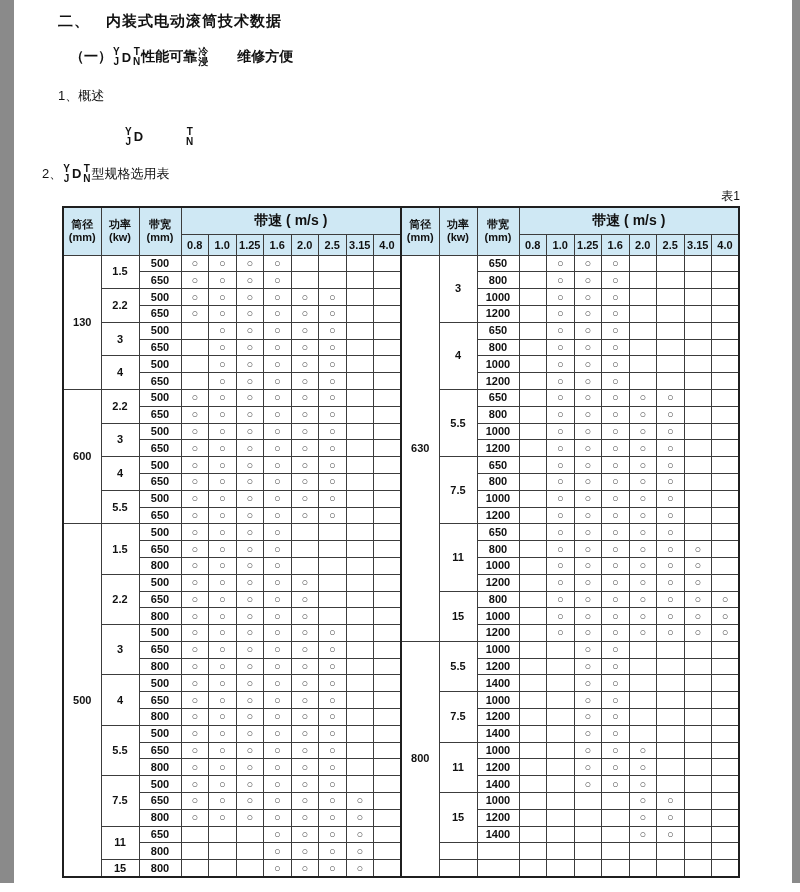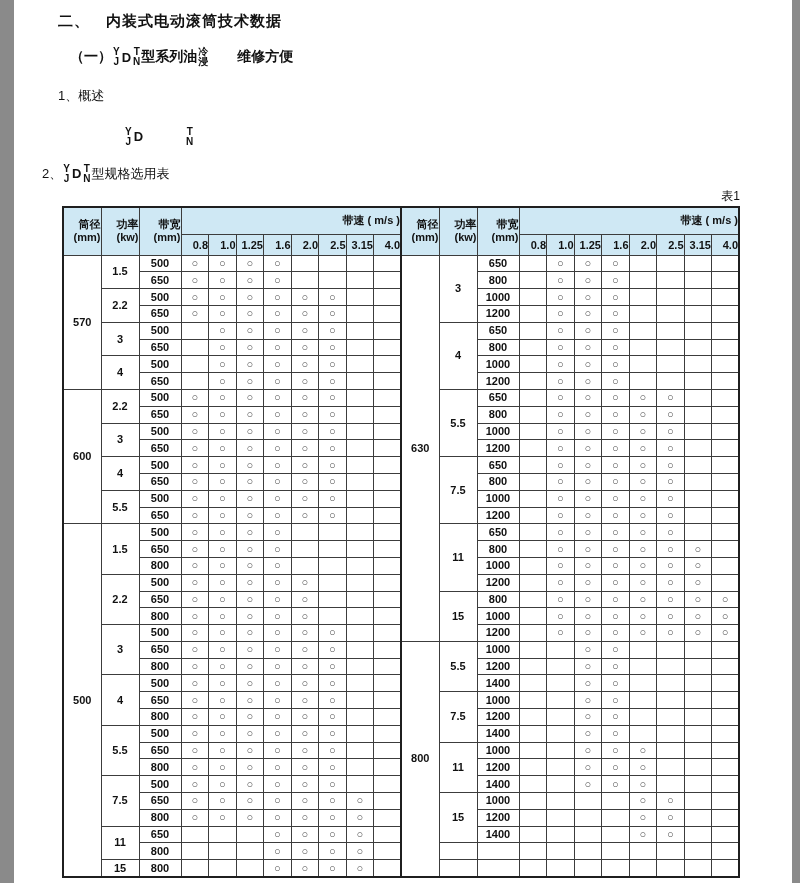--- a/index.html
+++ b/index.html
@@ -19,23 +19,23 @@
        font-size:10px;line-height:10px;vertical-align:middle;margin:0 1px;}
   .midl{font-weight:bold;font-size:13px;vertical-align:middle;margin:0 1px;}
   .sec-label{font-size:13px;margin:20px 0 0 44px;}
   .para{font-size:13px;line-height:30px;text-align:justify;margin:16px 55px 0 28px;text-indent:41px;}
   .sec2{display:flex;align-items:center;font-size:13px;margin:12px 0 0 28px;}
   .tlabel{text-align:right;font-size:12px;margin:4px 52px 2px 0;height:16px;}
 
   table.spec{border-collapse:collapse;table-layout:fixed;margin-left:48px;
              border:2px solid #1f1f1f;}
   .spec th,.spec td{border:1px solid #3c3c3c;padding:0;text-align:center;overflow:hidden;}
-  .spec thead th{background:#cfe8f4;font-weight:bold;text-align:right;}
+  .spec thead th{background:#cfe8f4;font-weight:bold;}
   .h-label{white-space:pre-line;font-size:11px;line-height:13px;}
-  .h-title{font-size:11px;height:26px;}
+  .h-title{font-size:14px;height:26px;}
   .h-sp{font-size:11px;height:20px;}
   .spec td{font-size:11px;font-weight:bold;height:15.8px;line-height:15px;}
   .c-mark{font-weight:normal;font-size:12px;color:#4a4a4a;}
   .rsep{border-left:2px solid #1f1f1f !important;}
   .w-d{width:38px;} .w-b{width:42px;} .w-s{width:27.5px;}
 </style>
 </head>
 <body>
 
 <div class="edge edge-l"></div>
@@ -49,21 +49,21 @@
     <span>（一）</span>
     <span class="stk">
         <span>Y</span>
         <span>J</span>
       </span>
     <span class="midl">D</span>
     <span class="stk">
         <span>T</span>
         <span>N</span>
       </span>
-    <span>型系列油</span>
+    <span>性能可靠</span>
     <span class="stk">
         <span>冷</span>
         <span>浸</span>
       </span>
     <span class="suffix">维修方便</span>
   </div>
 
   <div class="sec-label">1、概述</div>
 
   <p class="para"><span class="stk">
@@ -146,21 +146,21 @@
         <th class="h-sp">1.25</th>
         <th class="h-sp">1.6</th>
         <th class="h-sp">2.0</th>
         <th class="h-sp">2.5</th>
         <th class="h-sp">3.15</th>
         <th class="h-sp">4.0</th>
       </tr>
     </thead>
     <tbody>
         <tr>
-          <td class="c-diam" rowspan="8">570</td>
+          <td class="c-diam" rowspan="8">130</td>
           <td class="c-pow" rowspan="2">1.5</td>
           <td class="c-bw" rowspan="1">500</td>
           <td class="c-mark" rowspan="1">○</td>
           <td class="c-mark" rowspan="1">○</td>
           <td class="c-mark" rowspan="1">○</td>
           <td class="c-mark" rowspan="1">○</td>
           <td class="c-mark" rowspan="1"></td>
           <td class="c-mark" rowspan="1"></td>
           <td class="c-mark" rowspan="1"></td>
           <td class="c-mark" rowspan="1"></td>

